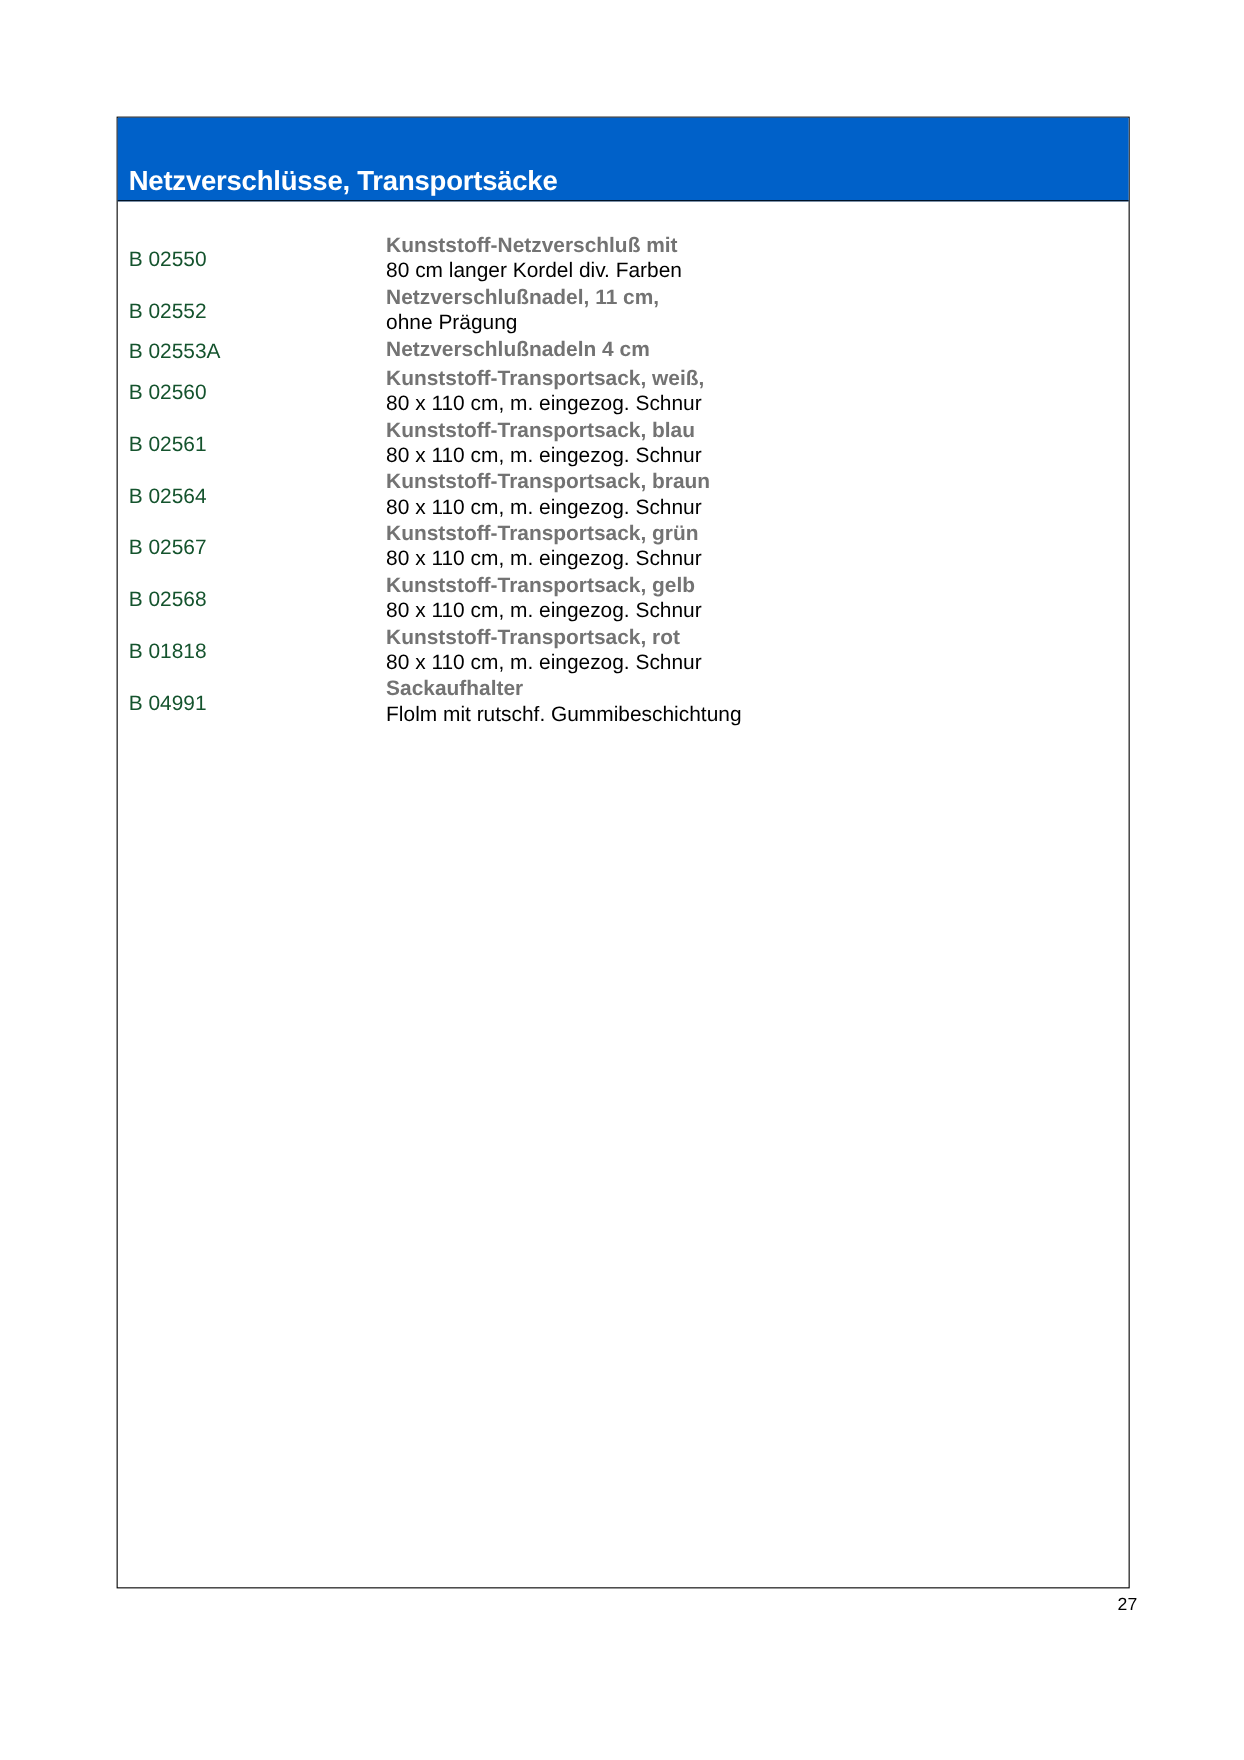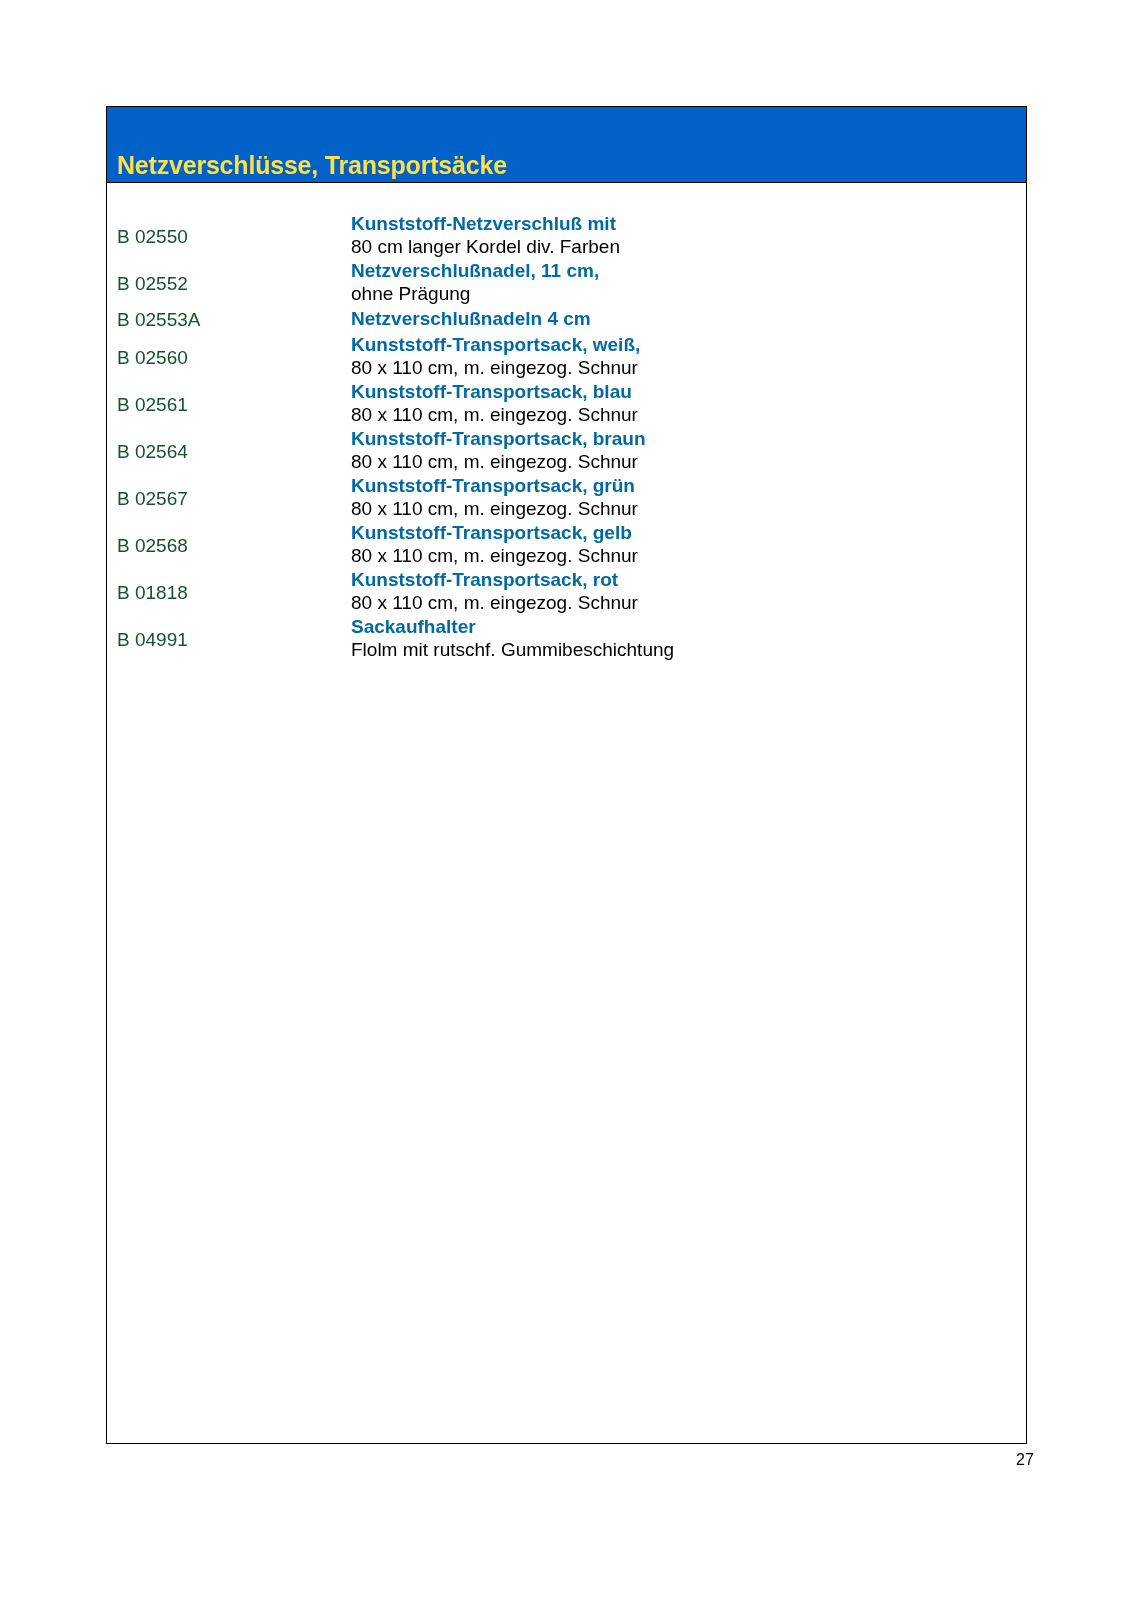--- a/index.html
+++ b/index.html
@@ -11,34 +11,34 @@
       box-sizing: content-box;
     }
     .header {
       position: absolute; left: 0; top: 0; width: 100%; height: 75px;
       background: #0061C9;
       border-bottom: 1px solid #000;
     }
     .header-title {
       position: absolute; left: 10px; top: 44px;
       font-family: "Liberation Sans", sans-serif;
-      font-weight: bold; font-size: 25px; color: #fde047;
+      font-weight: bold; font-size: 25px; color: #ffffff;
       letter-spacing: -0.2px;
     }
     .rows { position: absolute; left: 0; top: 107px; width: 100%; }
     .row { position: relative; height: 47px; }
     .row.single { height: 25px; }
     .code {
       position: absolute; left: 10px; top: 12px;
       font-family: "Liberation Sans", sans-serif; font-size: 19px; color: #14532d;
     }
     .row.single .code { top: 0; text-align: center; }
     .title {
       position: absolute; left: 244px; top: -1px;
-      font-family: "Liberation Sans", sans-serif; font-weight: bold; font-size: 19px; color: #0369a1;
+      font-family: "Liberation Sans", sans-serif; font-weight: bold; font-size: 19px; color: #737373;
       white-space: nowrap;
     }
     .sub {
       position: absolute; left: 244px; top: 22px;
       font-family: "Liberation Sans", sans-serif; font-size: 19px; color: #000;
       white-space: nowrap;
     }
     .page-number {
       position: absolute; left: 979px; top: 1451px;
       font-family: Liberation Sans, sans-serif; font-size: 16px; color: #000; margin-left: 37px;

